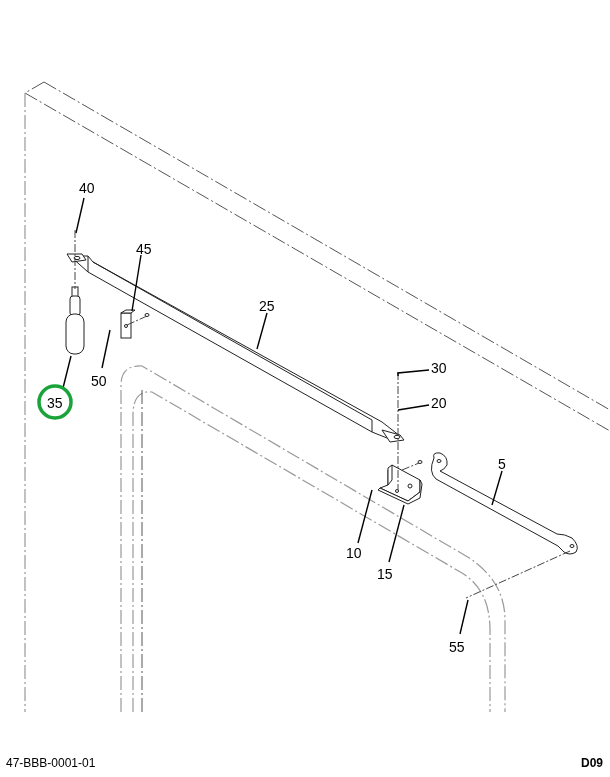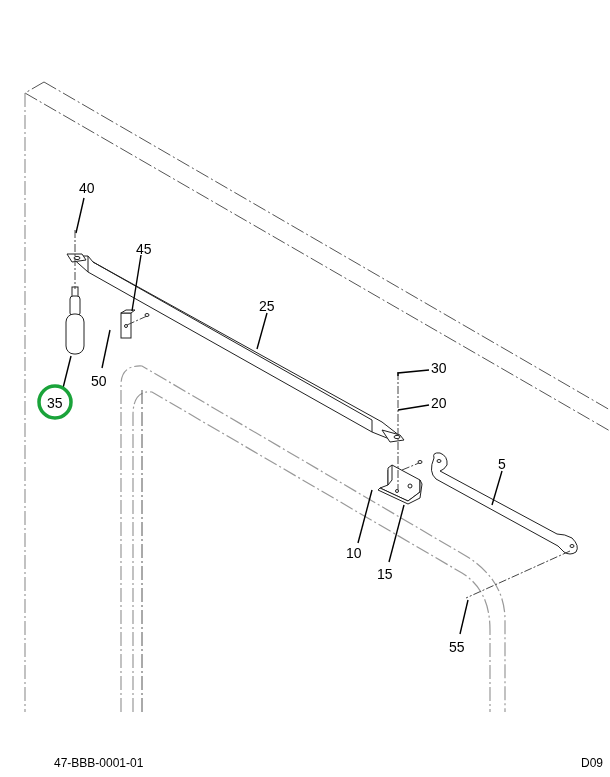--- a/index.html
+++ b/index.html
@@ -1,23 +1,23 @@
 <!DOCTYPE html>
 <html><head>
 <meta charset="utf-8">
 <style>
   html, body { margin: 0; padding: 0; background: #ffffff; }
   body { width: 610px; height: 777px; position: relative; overflow: hidden;
          font-family: "Liberation Sans", sans-serif; }
   svg.diagram { position: absolute; left: 0; top: 0; }
   .callout { font-family: "Liberation Sans", sans-serif; font-size: 14px; fill: #000; }
   .footer-text { position: absolute; top: 756px; font-size: 12px; color: #000;
-                 font-family: "Liberation Sans", sans-serif; margin-left: 48px; }
+                 font-family: "Liberation Sans", sans-serif; }
   #doc-id { left: 6px; }
-  #sheet-id { right: 7px; }
+  #sheet-id { right: 7px; font-weight: bold; }
   .phantom { fill: none; stroke: #555; stroke-width: 1; stroke-dasharray: 14 3 2 3; }
   .phantom-light { fill: none; stroke: #999; stroke-width: 1.2; stroke-dasharray: 14 3 2 3; }
   .part { fill: #fff; stroke: #222; stroke-width: 1; }
   .leader { stroke: #000; stroke-width: 1.4; fill: none; }
   .axis { stroke: #444; stroke-width: 1; stroke-dasharray: 8 2 2 2; fill: none; }
 </style>
 </head>
 <body>
 
 <svg class="diagram" width="610" height="777" viewBox="0 0 610 777">

